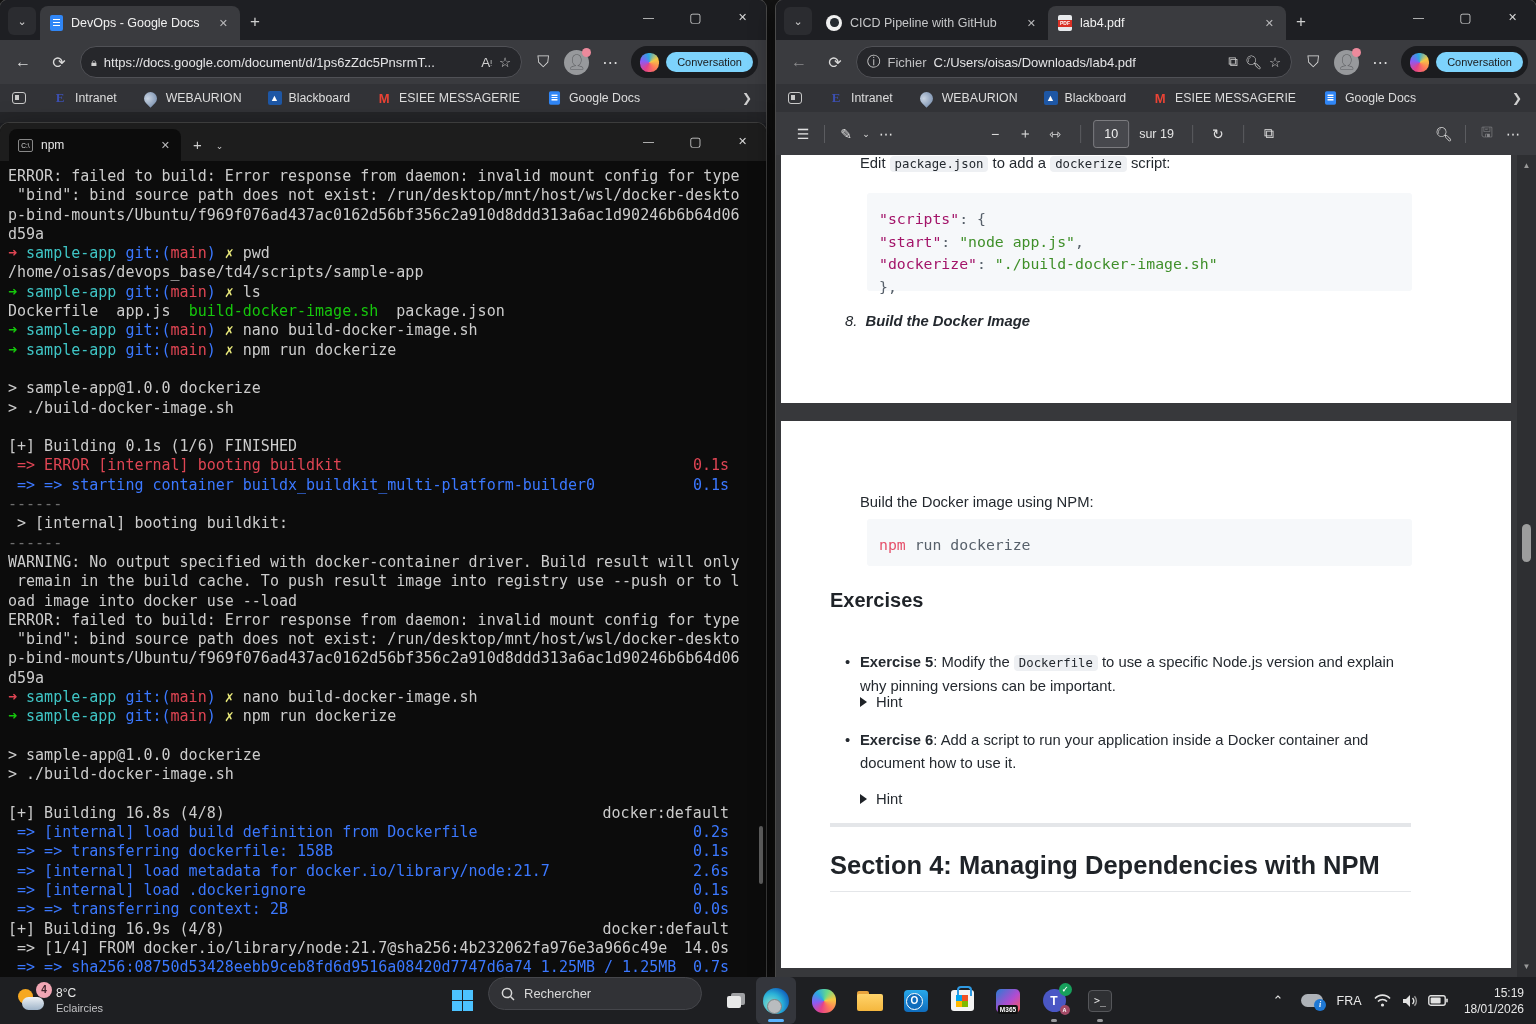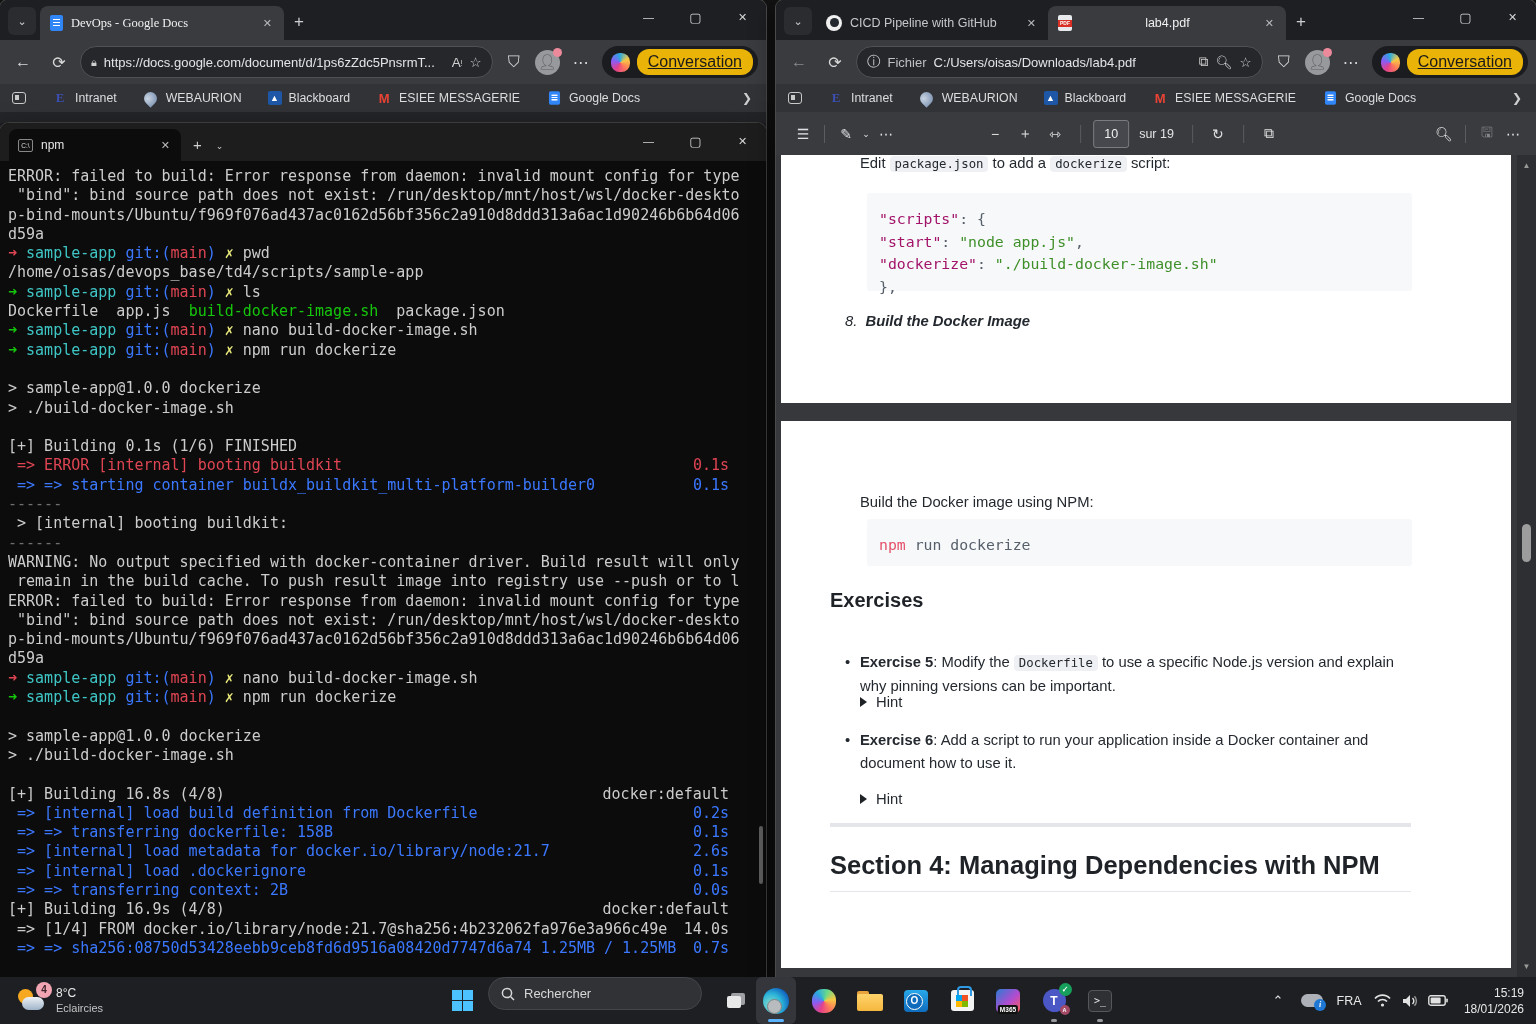--- a/index.html
+++ b/index.html
@@ -34,22 +34,22 @@
   .url-text { white-space:nowrap; overflow:hidden; flex:1; }
   .pill-ico { color:#cfcfcf; font-size:13.5px; flex:none; }
   .avatar { width:25px; height:25px; border-radius:50%; background:#97999c; position:relative; flex:none;
             display:flex; align-items:center; justify-content:center; color:#5c5e61; font-size:15px; }
   .avatar::after { content:""; position:absolute; right:-2px; top:-2px; width:9px; height:9px;
                    border-radius:50%; background:#ec8a9c; }
   .copilot-pill { height:32px; border-radius:16px; background:#1b1c1f; display:flex; align-items:center;
                   gap:7px; padding:0 5px 0 9px; flex:none; }
   .copilot-ico { width:19px; height:19px; border-radius:45%; flex:none;
                  background:conic-gradient(from 210deg,#e4418b,#8a5cf5,#2aa9e0,#f6c944,#ff7a59,#e4418b); }
-  .copilot-label { background:#eab308; color:#1b1b1b; font-size:16px; border-radius:12px;
-                   padding:4px 11px;text-decoration:underline; }
+  .copilot-label { background:#7dd3fc; color:#1b1b1b; font-size:11px; border-radius:12px;
+                   padding:4px 11px; }
   .bookmarks { height:28px; background:#323337; display:flex; align-items:center; padding:0 12px;
                gap:26px; color:#dddddd; font-size:12.3px; position:relative; }
   .bm { display:flex; align-items:center; gap:7px; white-space:nowrap; }
   .bm-ico { width:16px; height:16px; display:flex; align-items:center; justify-content:center;
             font-size:11px; font-weight:bold; flex:none; }
   .bm-chevron { position:absolute; right:14px; color:#cfcfcf; font-size:12px; }
   .sliver { height:11px; background:#242528; }
 
   
   .fav-docs { width:13px; height:16px; background:#3086f6; border-radius:2px; position:relative; }
@@ -209,21 +209,21 @@
   .clock { left:1448px; width:86px; flex-direction:column; align-items:flex-end; justify-content:center;
            color:#e8e8e8; font-size:12px; line-height:16px; padding-right:10px; }
   svg { display:block; }
 </style>
 </head>
 <body>
 
 <section class="win win-left">
   <div class="tabstrip">
     <div class="tab-search">⌄</div>
-    <div class="tab active" style="width:244px;font-family:Liberation Serif, serif;">
+    <div class="tab active" style="width:200px;">
       <span class="fav-docs"></span>
       <span class="tab-title">DevOps - Google Docs</span>
       <span class="tab-close">✕</span>
     </div>
     <div class="newtab">+</div>
     <div class="wincontrols">
       <span>—</span>
       <span style="font-size:13px;">▢</span>
       <span>✕</span>
     </div>
@@ -307,20 +307,21 @@
       <div class="t-line"><span class="c-w">&gt; ./build-docker-image.sh</span></div>
       <div class="t-line">&nbsp;</div>
       <div class="t-line"><span class="c-w">[+] Building 0.1s (1/6) FINISHED</span></div>
       <div class="t-line"><span class="c-r"> =&gt; ERROR [internal] booting buildkit</span><span class="t-right"><span class="c-r">0.1s</span></span></div>
       <div class="t-line"><span class="c-b"> =&gt; =&gt; starting container buildx_buildkit_multi-platform-builder0</span><span class="t-right"><span class="c-b">0.1s</span></span></div>
       <div class="t-line"><span class="c-gy">------</span></div>
       <div class="t-line"><span class="c-w"> &gt; [internal] booting buildkit:</span></div>
       <div class="t-line"><span class="c-gy">------</span></div>
       <div class="t-line"><span class="c-w">WARNING: No output specified with docker-container driver. Build result will only</span></div>
       <div class="t-line"><span class="c-w"> remain in the build cache. To push result image into registry use --push or to l</span></div>
+      <div class="t-line"><span class="c-w">oad image into docker use --load</span></div>
       <div class="t-line"><span class="c-w">ERROR: failed to build: Error response from daemon: invalid mount config for type</span></div>
       <div class="t-line"><span class="c-w"> "bind": bind source path does not exist: /run/desktop/mnt/host/wsl/docker-deskto</span></div>
       <div class="t-line"><span class="c-w">p-bind-mounts/Ubuntu/f969f076ad437ac0162d56bf356c2a910d8ddd313a6ac1d90246b6b64d06</span></div>
       <div class="t-line"><span class="c-w">d59a</span></div>
       <div class="t-line"><span class="c-r">➜</span><span class="c-c"> sample-app</span><span class="c-b"> git:(</span><span class="c-r">main</span><span class="c-b">)</span><span class="c-y"> ✗</span><span class="c-w"> nano build-docker-image.sh</span></div>
       <div class="t-line"><span class="c-g">➜</span><span class="c-c"> sample-app</span><span class="c-b"> git:(</span><span class="c-r">main</span><span class="c-b">)</span><span class="c-y"> ✗</span><span class="c-w"> npm run dockerize</span></div>
       <div class="t-line">&nbsp;</div>
       <div class="t-line"><span class="c-w">&gt; sample-app@1.0.0 dockerize</span></div>
       <div class="t-line"><span class="c-w">&gt; ./build-docker-image.sh</span></div>
       <div class="t-line">&nbsp;</div>
@@ -338,21 +339,21 @@
 </section>
 
 <section class="win win-right">
   <div class="tabstrip">
     <div class="tab-search">⌄</div>
     <div class="tab" style="width:232px;">
       <span class="fav-github"></span>
       <span class="tab-title">CICD Pipeline with GitHub</span>
       <span class="tab-close">✕</span>
     </div>
-    <div class="tab active" style="width:238px;text-align:center;">
+    <div class="tab active" style="width:238px;">
       <span class="fav-pdf"></span>
       <span class="tab-title">lab4.pdf</span>
       <span class="tab-close">✕</span>
     </div>
     <div class="newtab">+</div>
     <div class="wincontrols">
       <span>—</span>
       <span style="font-size:13px;">▢</span>
       <span>✕</span>
     </div>

